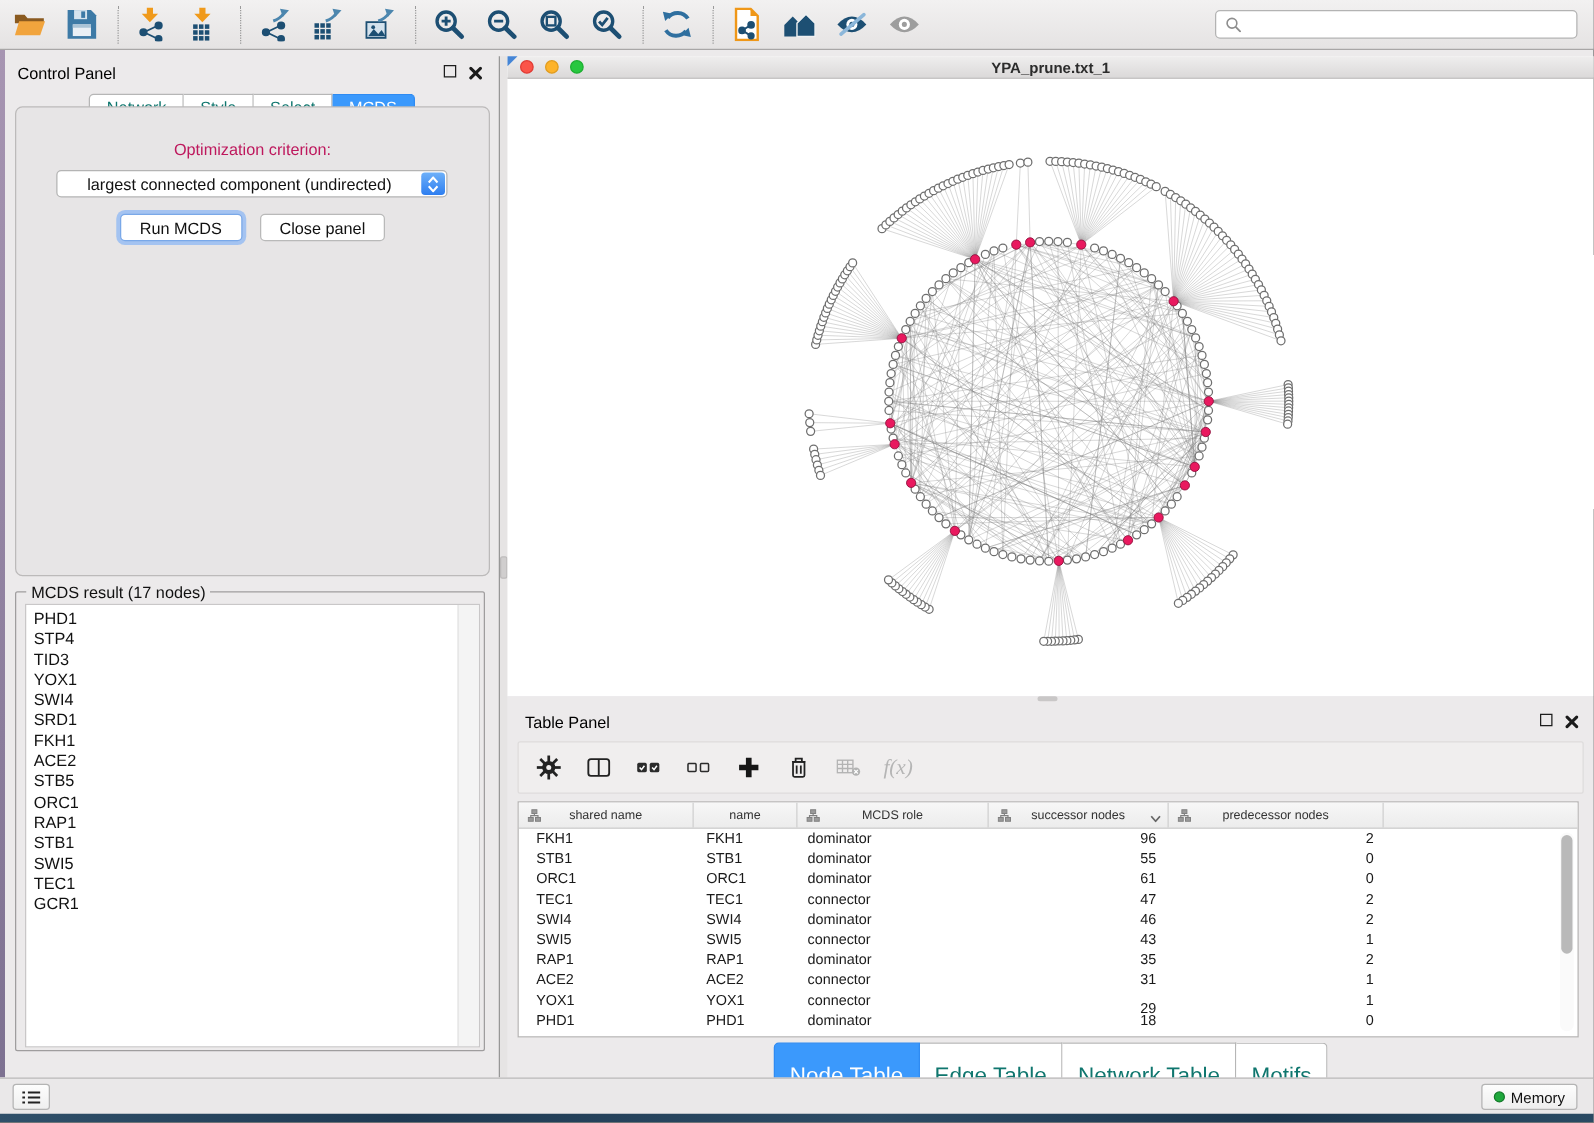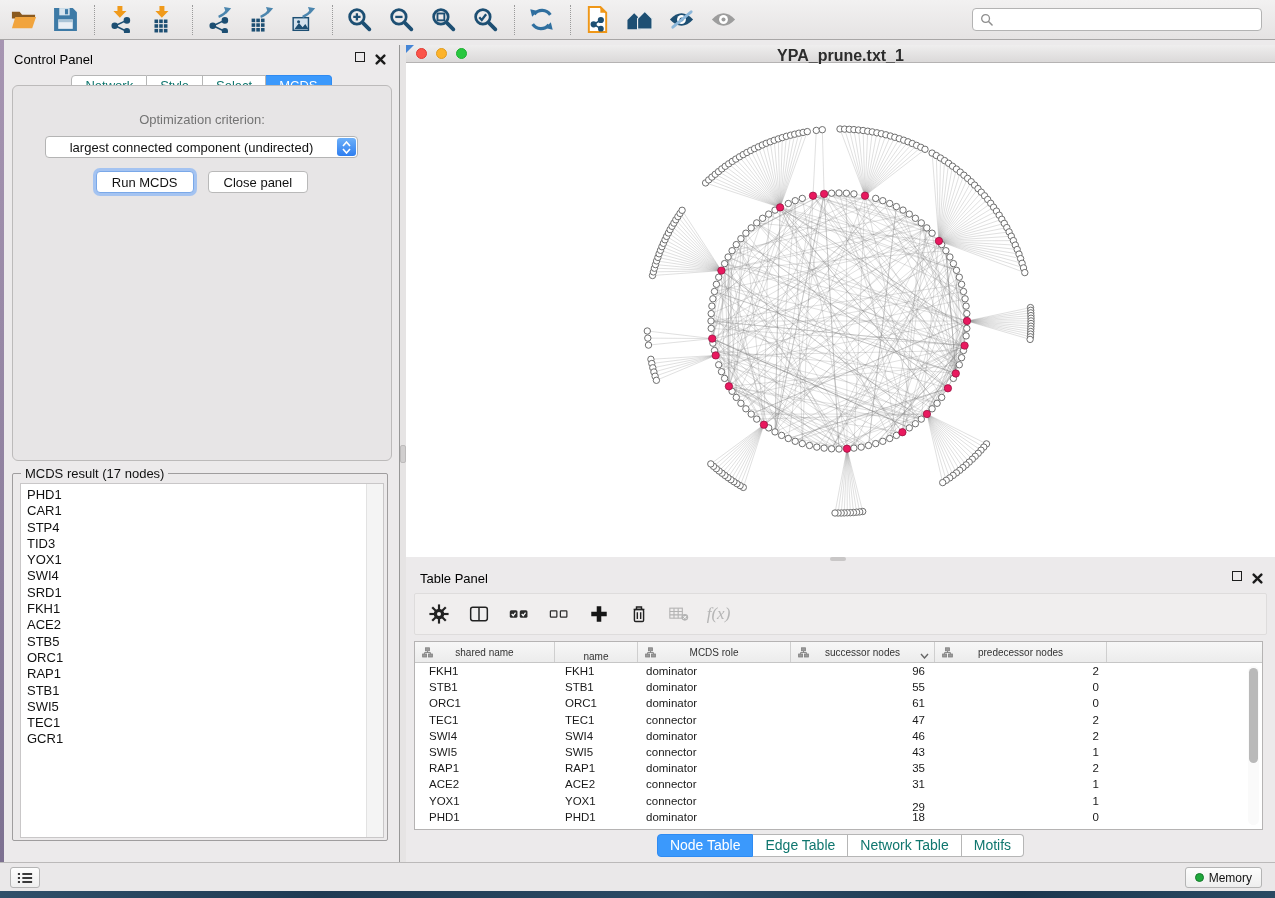--- a/index.html
+++ b/index.html
@@ -32,21 +32,21 @@
   .close-x{position:absolute;right:3px;top:1px;width:11px;height:11px;}
   .close-x svg{width:11px;height:11px;}
   .cp-tabs{position:absolute;top:30px;left:0;width:100%;display:flex;justify-content:center;}
   .seg-tab{height:19px;line-height:19px;padding:0 13px;font-size:13px;background:#fff;
            border:1px solid #b6b6b6;border-left:none;color:#0f766e;cursor:default;}
   .seg-tab:first-child{border-left:1px solid #b6b6b6;border-radius:4px 0 0 4px;}
   .seg-tab:last-child{border-radius:0 4px 4px 0;}
   .seg-tab.active{background:#3b99fc;border-color:#2f8bf2;color:#fff;}
   .cp-body{position:absolute;top:40px;left:8px;width:380px;height:376px;background:#e7e5e6;
            border:1px solid #bcbaba;border-radius:6px;box-sizing:border-box;}
-  .opt-label{position:absolute;top:26px;width:100%;text-align:center;font-size:13px;color:#737373;}
+  .opt-label{position:absolute;top:26px;width:100%;text-align:center;font-size:13px;color:#be185d;}
   .select{position:absolute;top:50px;left:32px;width:313px;height:22px;background:#fff;
           border:1px solid #b4b4b4;border-radius:4px;box-sizing:border-box;display:flex;align-items:center;}
   .select-text{flex:1;font-size:13px;color:#111;text-align:center;white-space:nowrap;}
   .select-stepper{width:19px;height:18px;margin-right:1px;border-radius:3px;
                   background:linear-gradient(#6db0f9,#2e7ef0);display:flex;flex-direction:column;
                   align-items:center;justify-content:center;gap:1px;}
   .btn-row{position:absolute;top:85px;left:0;width:100%;display:flex;justify-content:center;gap:14px;}
   .mac-btn{height:22px;padding:0 15px;background:#fff;border:1px solid #b9b9b9;border-radius:4px;
            font:13px "Liberation Sans",sans-serif;color:#111;}
   .mac-btn.focused{box-shadow:0 0 0 3px rgba(110,168,250,.55);border-color:#7fa7e8;border-color:#7aa8e8;}
@@ -65,21 +65,21 @@
   
   .network-window{position:absolute;left:406px;top:45px;width:869px;height:512px;background:#fff;}
   .nw-titlebar{position:absolute;top:0;left:0;width:100%;height:18px;box-sizing:border-box;
                background:linear-gradient(#efeeee,#dbd9d9);border-bottom:1px solid #b5b3b3;}
   .corner-flag{position:absolute;left:0;top:0;width:0;height:0;
                border-top:8px solid #4585d6;border-right:8px solid transparent;}
   .tl{position:absolute;top:3px;width:11px;height:11px;border-radius:50%;box-sizing:border-box;}
   .tl.red{left:10px;background:#fb5449;border:1px solid #e13b34;}
   .tl.yellow{left:30px;background:#fdb32a;border:1px solid #e09c1f;}
   .tl.green{left:50px;background:#28c73f;border:1px solid #1daf31;}
-  .nw-title{position:absolute;left:0;top:2px;width:100%;text-align:center;font-size:16px;
+  .nw-title{position:absolute;left:0;top:2px;width:100%;text-align:center;font-size:12px;
             font-weight:700;color:#2c2c2c;}
   .net-svg{position:absolute;left:0;top:18px;width:869px;height:494px;}
   
   .table-panel{position:absolute;left:406px;top:557px;width:869px;height:305px;background:#eceaeb;}
   .tp-grab{position:absolute;left:424px;top:0;width:16px;height:4px;background:#c9c7c7;border-radius:2px;}
   .tp-header{position:absolute;top:12px;left:14px;right:12px;height:16px;}
   .tp-toolbar{position:absolute;top:36px;left:8px;right:8px;height:42px;background:#f0eeee;
               border:1px solid #deDCdc;border:1px solid #dedcdc;border-radius:2px;
               display:flex;align-items:center;padding-left:13px;gap:19px;box-sizing:border-box;}
   .tp-icon{width:21px;height:21px;display:flex;align-items:center;justify-content:center;}
@@ -92,21 +92,21 @@
   .th{position:relative;display:flex;align-items:center;justify-content:center;font-size:10px;
       color:#333;border-right:1px solid #cfcfcf;box-sizing:border-box;flex-shrink:0;}
   .th .tree{position:absolute;left:7px;top:5px;width:11px;height:11px;}
   .th .sort{position:absolute;right:5px;top:8px;width:9px;height:6px;}
   .tr{display:flex;height:16.2px;align-items:center;}
   .td{font-size:11.5px;color:#1a1a1a;box-sizing:border-box;white-space:nowrap;flex-shrink:0;}
   .td.al{text-align:left;}  .td.ar{text-align:right;}
   .nt-scroll{position:absolute;right:3px;top:24px;bottom:4px;width:11px;background:#fafafa;border-radius:6px;}
   .nt-thumb{position:absolute;left:1px;top:2px;width:9px;height:95px;background:#b9b9b9;border-radius:5px;}
   .table-tabs{position:absolute;left:0;right:0;top:277px;display:flex;justify-content:center;}
-  .table-tabs .seg-tab{height:21px;line-height:21px;font-size:14px;padding:0 12px;}
+  .table-tabs .seg-tab{height:21px;line-height:21px;font-size:18px;padding:15px 12px;}
   
   .status-bar{position:absolute;left:0;top:862px;width:1275px;height:29px;background:#eae8e9;
               border-top:1px solid #bbb9b9;box-sizing:border-box;}
   .list-btn{position:absolute;left:10px;top:4px;width:30px;height:21px;background:linear-gradient(#fdfdfd,#efefef);
             border:1px solid #b4b4b4;border-radius:3px;display:flex;align-items:center;justify-content:center;}
   .memory-btn{position:absolute;right:13px;top:4px;height:21px;padding:0 9px;display:flex;align-items:center;
               gap:5px;background:linear-gradient(#fdfdfd,#eeeeee);border:1px solid #b4b4b4;border-radius:3px;
               font-size:12px;color:#111;}
   .mem-dot{width:9px;height:9px;border-radius:50%;background:#1fa83c;border:1px solid #157a2b;box-sizing:border-box;}
 </style>
@@ -311,21 +311,20 @@
       <div class="btn-row">
         <button class="mac-btn focused">Run MCDS</button>
         <button class="mac-btn">Close panel</button>
       </div>
     </div>
     <div class="mcds-group">
       <span class="mcds-legend">MCDS result (17 nodes)</span>
       <div class="mcds-list" id="mcds-list">
         <div class="mcds-scroll"></div>
       <div class="mcds-item">PHD1</div>
-          <div class="mcds-item">CAR1</div>
           <div class="mcds-item">STP4</div>
           <div class="mcds-item">TID3</div>
           <div class="mcds-item">YOX1</div>
           <div class="mcds-item">SWI4</div>
           <div class="mcds-item">SRD1</div>
           <div class="mcds-item">FKH1</div>
           <div class="mcds-item">ACE2</div>
           <div class="mcds-item">STB5</div>
           <div class="mcds-item">ORC1</div>
           <div class="mcds-item">RAP1</div>
@@ -1150,21 +1149,21 @@
             <span class="tree"><svg width="11" height="11" viewBox="0 0 11 11">
                 <path d="M5.5 3.8 v1.7 M2.6 7 V5.5 h5.8 V7" fill="none" stroke="#808080" stroke-width="0.9"></path>
                 <g fill="#9a9a9a" stroke="#808080" stroke-width="0.8">
                   <rect x="3.5" y="0.8" width="4" height="3"></rect>
                   <rect x="0.6" y="7" width="4" height="3"></rect>
                   <rect x="6.4" y="7" width="4" height="3"></rect>
                 </g>
               </svg></span>
             <span>shared name</span>
           </div>
-          <div class="th" style="width: 83px; align-items: flex-end;">
+          <div class="th" style="width: 83px;">
             <span>name</span>
           </div>
           <div class="th" style="width: 153px;">
             <span class="tree"><svg width="11" height="11" viewBox="0 0 11 11">
                 <path d="M5.5 3.8 v1.7 M2.6 7 V5.5 h5.8 V7" fill="none" stroke="#808080" stroke-width="0.9"></path>
                 <g fill="#9a9a9a" stroke="#808080" stroke-width="0.8">
                   <rect x="3.5" y="0.8" width="4" height="3"></rect>
                   <rect x="0.6" y="7" width="4" height="3"></rect>
                   <rect x="6.4" y="7" width="4" height="3"></rect>
                 </g>

